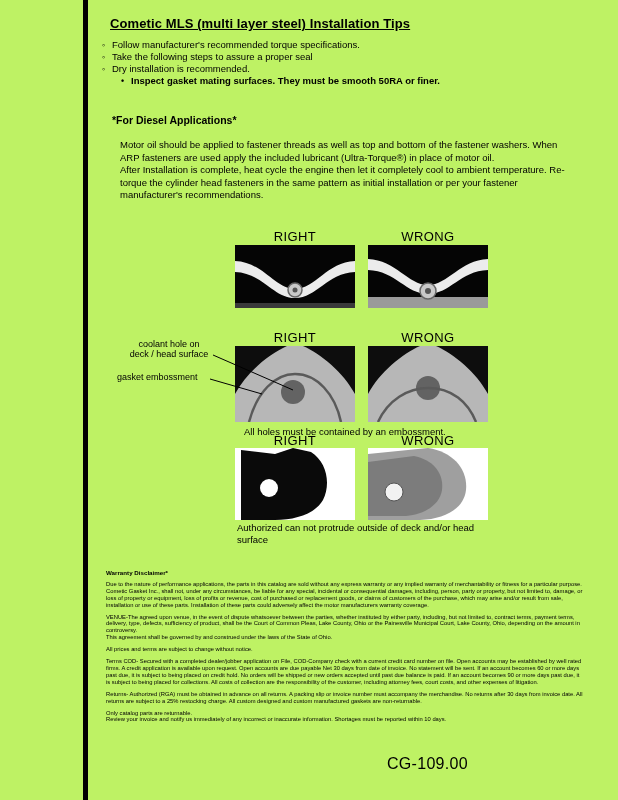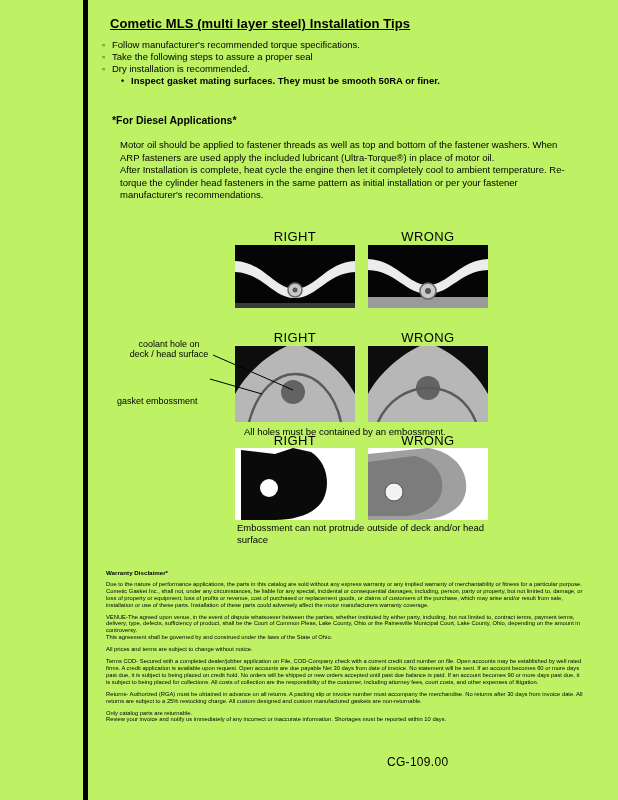--- a/index.html
+++ b/index.html
@@ -22,28 +22,28 @@
   .para1{top:131px;}
   .para2{top:156px;}
   .para3{top:208px;}
 
   .fig-label{width:120px;text-align:center;font-size:13px;letter-spacing:.4px;}
   .fig-img{width:120px;overflow:hidden;font-size:0;line-height:0;}
   .fig-caption{font-size:9.5px;line-height:12px;}
 
   .callout{font-size:9px;line-height:10px;}
   .callout-1{left:126px;top:339px;width:86px;text-align:center;}
-  .callout-2{left:117px;top:372px;width:95px;text-align:left;margin-top:24px;}
+  .callout-2{left:117px;top:372px;width:95px;text-align:left;}
   .callout-lines{left:100px;top:330px;pointer-events:none;}
 
   .disclaimer{left:106px;top:570px;width:478px;font-size:5.8px;line-height:6.9px;}
   .disclaimer h3{font-size:6.2px;font-weight:700;margin:0 0 4px 0;}
   .disclaimer p{margin:0 0 5px 0;white-space:pre-line;}
 
-  .footer-code{left:387px;top:755px;font-size:12px;letter-spacing:.3px;}
+  .footer-code{left:387px;top:755px;font-size:16px;letter-spacing:.3px;}
 </style>
 </head>
 <body>
 
 <div class="page">
 
   <div class="left-rule"></div>
 
   <h1 class="abs title">Cometic MLS (multi layer steel) Installation Tips</h1>
 
@@ -135,21 +135,21 @@
     </svg>
   </div>
   <div class="abs fig-img" style="left:368px;top:448px;height:72px;">
     <svg width="120" height="72" viewBox="0 0 120 72" xmlns="http://www.w3.org/2000/svg">
       <rect width="120" height="72" fill="#ffffff"></rect>
       <path d="M0,6 L60,0 C86,4 100,22 98,42 C96,60 78,71 52,72 L0,72 Z" fill="#9f9f9f"></path>
       <path d="M0,14 L46,8 C66,12 76,26 74,42 C72,56 58,66 38,68 L0,68 Z" fill="#7c7c7c"></path>
       <circle cx="26" cy="44" r="9" fill="#f2f2f2" stroke="#555" stroke-width="1"></circle>
     </svg>
   </div>
-  <div class="abs fig-caption" style="left:237px;top:522px;width:255px;">Embossment can not protrude outside of deck and/or head surface</div>
+  <div class="abs fig-caption" style="left:237px;top:522px;width:255px;">Authorized can not protrude outside of deck and/or head surface</div>
 
   <div class="abs disclaimer">
     <h3>Warranty Disclaimer*</h3>
     <p>Due to the nature of performance applications, the parts in this catalog are sold without any express warranty or any implied warranty of merchantability or fitness for a particular purpose.  Cometic Gasket Inc., shall not, under any circumstances, be liable for any special, incidental or consequential damages, including, person, party or property, but not limited to, damage, or loss of property or equipment, loss of profits or revenue, cost of purchased or replacement goods, or claims of customers of the purchase, which may arise and/or result from sale, installation or use of these parts.  Installation of these parts could adversely affect the motor manufacturers warranty coverage.</p>
     <p>VENUE-The agreed upon venue, in the event of dispute whatsoever between the parties, whether instituted by either party, including, but not limited to, contract terms, payment terms, delivery, type, defects, sufficiency of product, shall be the Court of Common Pleas, Lake County, Ohio or the Painesville Municipal Court, Lake County, Ohio, depending on the amount in controversy.
 This agreement shall be governed by and construed under the laws of the State of Ohio.</p>
     <p>All prices and terms are subject to change without notice.</p>
     <p>Terms COD- Secured with a completed dealer/jobber application on File, COD-Company check with a current credit card number on file.  Open accounts may be established by well rated firms.  A credit application is available upon request.  Open accounts are due payable Net 30 days from date of invoice.  No statement will be sent.  If an account becomes 60 or more days past due, it is subject to being placed on credit hold.  No orders will be shipped or new orders accepted until past due balance is paid.  If an account becomes 90 or more days past due, it is subject to being placed for collections.  All costs of collection are the responsibility of the customer, including attorney fees, court costs, and other expenses of litigation.</p>
     <p>Returns- Authorized (RGA) must be obtained in advance on all returns.  A packing slip or invoice number must accompany the merchandise.  No returns after 30 days from invoice date.  All returns are subject to a 25% restocking charge.  All custom designed and custom manufactured gaskets are non-returnable.</p>
     <p>Only catalog parts are returnable.

